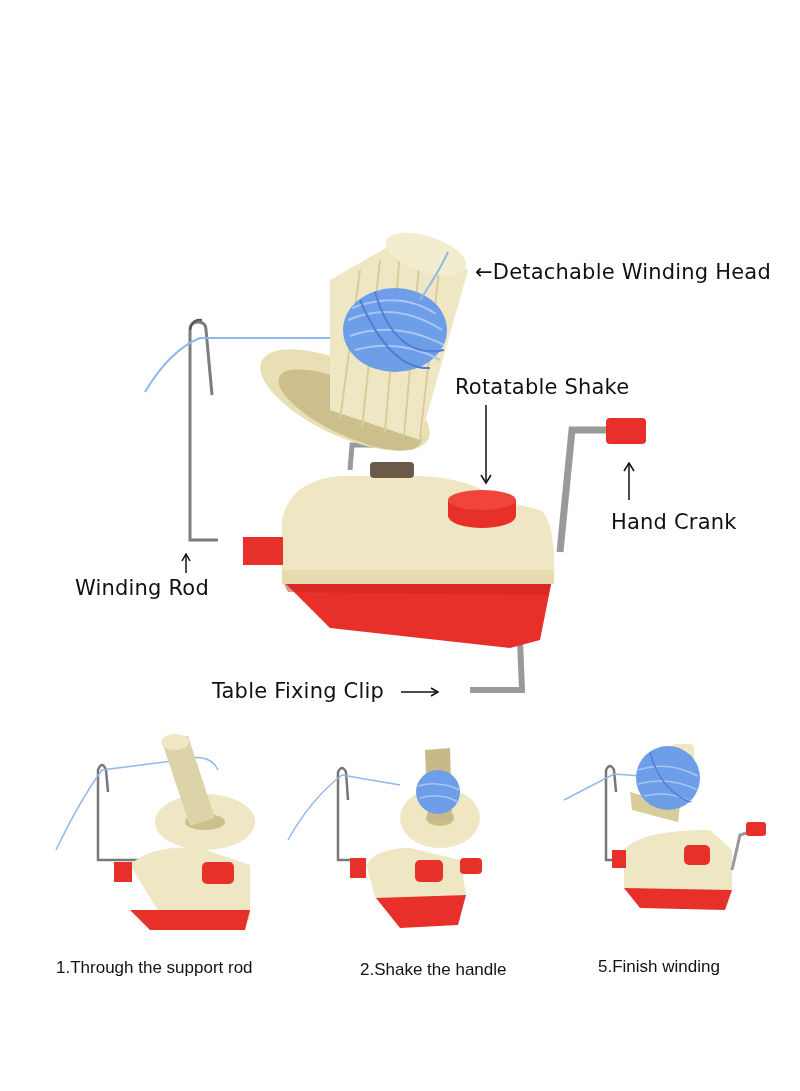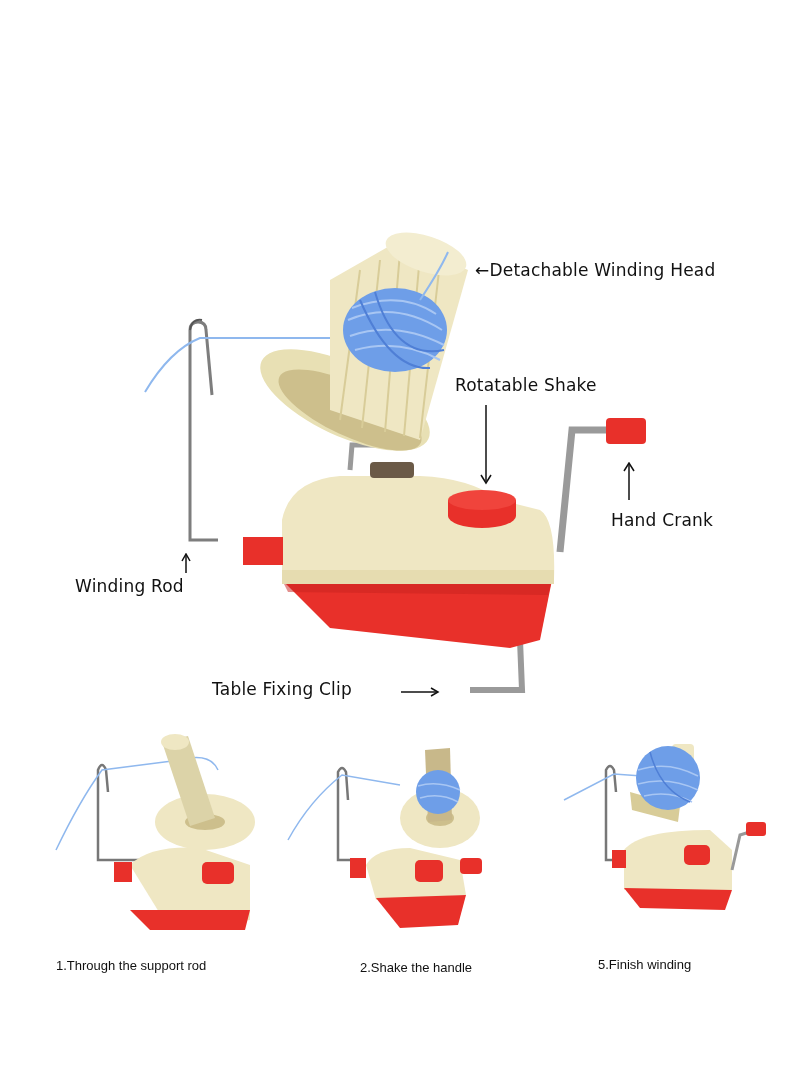--- a/index.html
+++ b/index.html
@@ -1,19 +1,19 @@
 <!DOCTYPE html>
 <html><head>
 <meta charset="utf-8">
 <style>
   html, body { margin:0; padding:0; background:#ffffff; }
   body { width:800px; height:1091px; position:relative; overflow:hidden;
          font-family:"DejaVu Sans", "Liberation Sans", sans-serif; color:#111; }
-  .lbl { position:absolute; font-size:17px; white-space:nowrap; letter-spacing:0.2px; }
-  .cap { position:absolute; font-size:13px; white-space:nowrap; font-family:"Liberation Sans", "DejaVu Sans", sans-serif; }
+  .lbl { position:absolute; font-size:21px; white-space:nowrap; letter-spacing:0.2px; }
+  .cap { position:absolute; font-size:17px; white-space:nowrap; font-family:"Liberation Sans", "DejaVu Sans", sans-serif; }
   svg { position:absolute; }
 </style>
 </head>
 <body>
 
 <svg width="800" height="720" viewBox="0 0 800 720" style="left:0;top:0">
 
   <path d="M218,540 L190,540 L190,330 Q190,322 198,322 Q206,322 206,330 L212,395" fill="none" stroke="#7d7d7d" stroke-width="3"></path>
   <path d="M190,330 Q192,318 202,320" fill="none" stroke="#555" stroke-width="2"></path>
 

